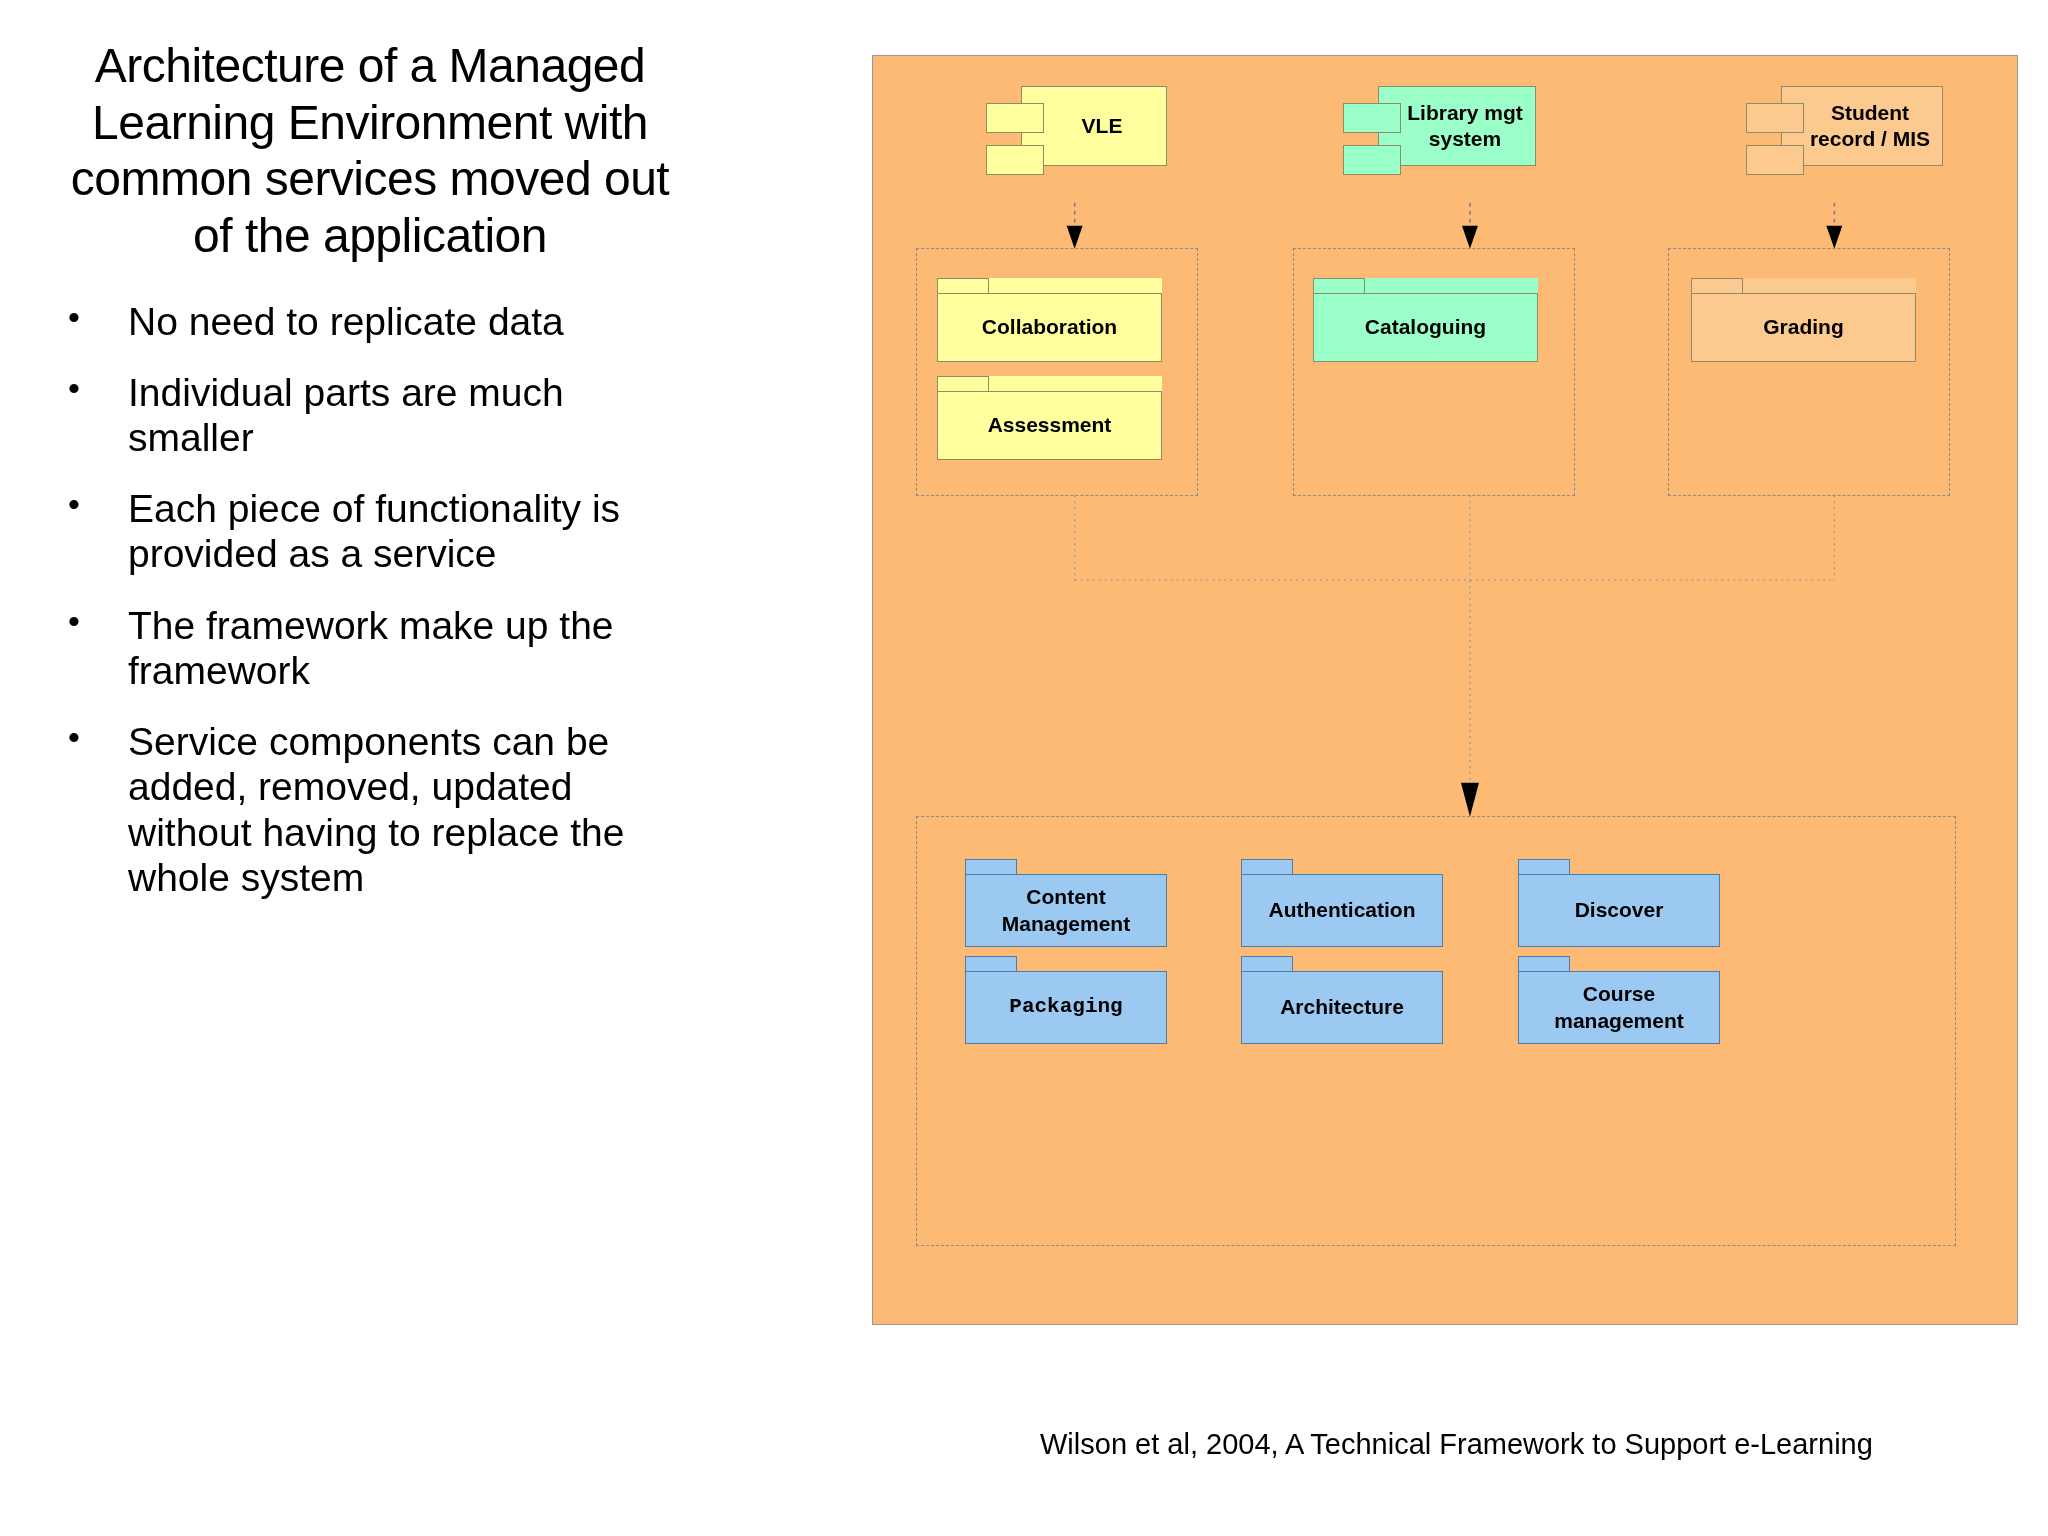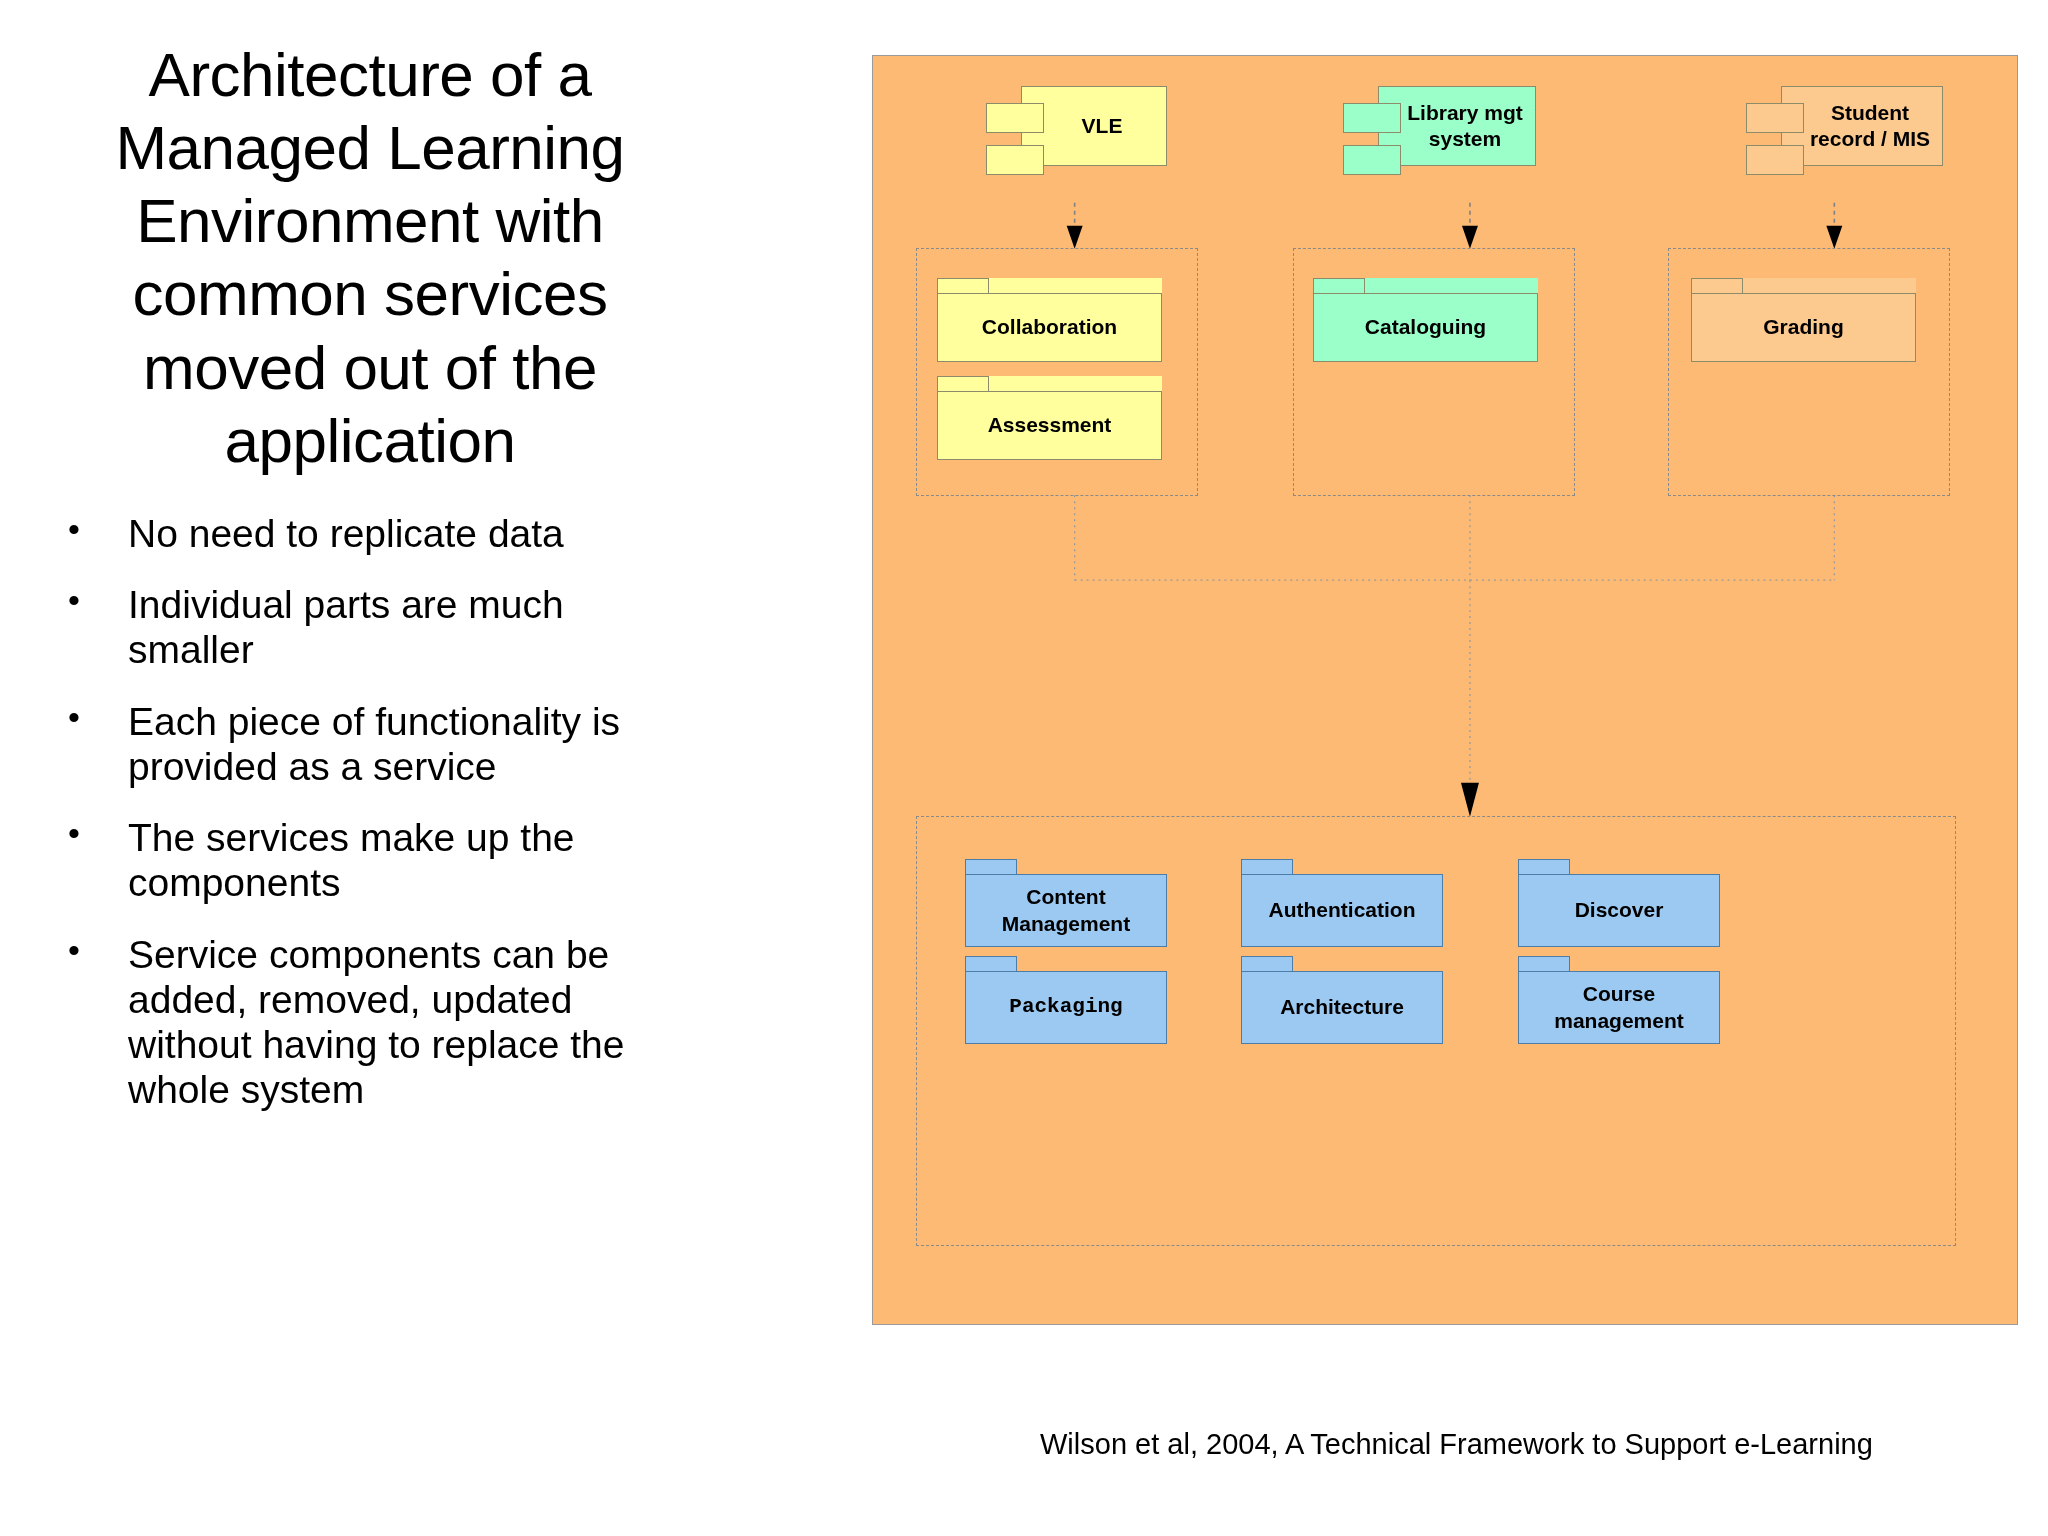--- a/index.html
+++ b/index.html
@@ -10,21 +10,21 @@
     overflow:hidden;
     position:relative;
   }
   .slide{position:absolute;inset:0;}
 
   
   .left-col{
     position:absolute;left:50px;top:38px;width:640px;
   }
   .title{
-    font-size:62px;
+    font-size:48px;
     line-height:1.18;
     font-weight:400;
     text-align:center;
     color:#000;
     letter-spacing:-0.5px;
     margin:0 0 34px 0;
     padding:0 10px;
   }
   .bullets{list-style:none;margin:0;padding:0;}
   .bullet{
@@ -136,21 +136,21 @@
       <li class="bullet">
         <span class="dot">•</span>
         <span>Individual parts are much smaller</span>
       </li>
       <li class="bullet">
         <span class="dot">•</span>
         <span>Each piece of functionality is provided as a service</span>
       </li>
       <li class="bullet">
         <span class="dot">•</span>
-        <span>The services make up the components</span>
+        <span>The framework make up the framework</span>
       </li>
       <li class="bullet">
         <span class="dot">•</span>
         <span>Service components can be added, removed, updated without having to replace the whole system</span>
       </li>
     </ul>
   </div>
 
   <div class="diagram">
     <div class="dgm-inner">

